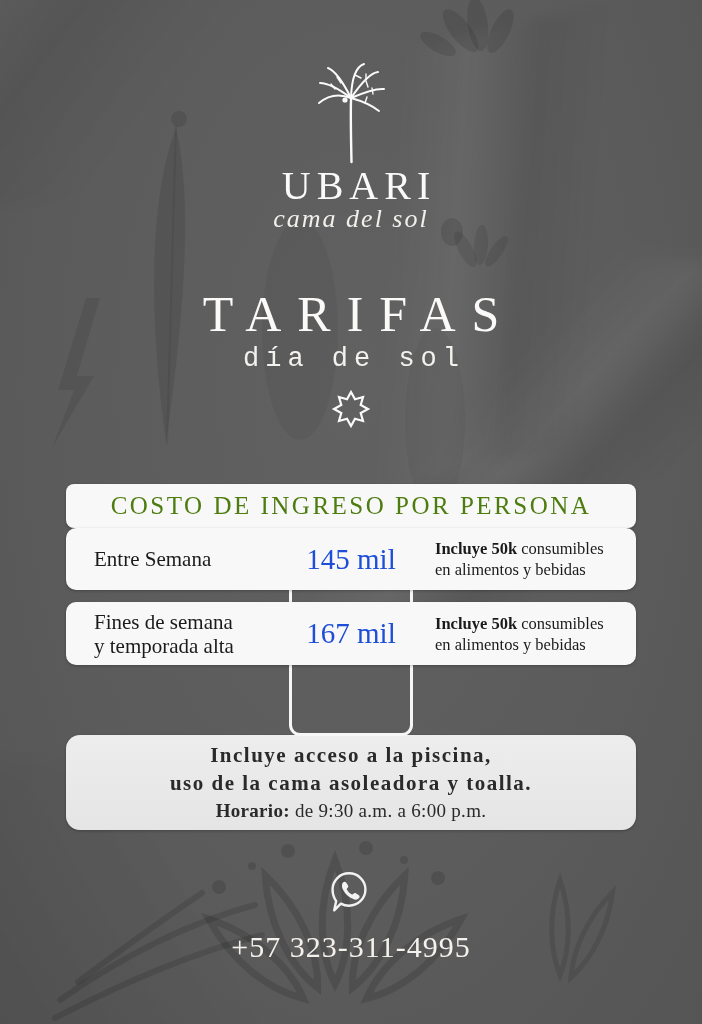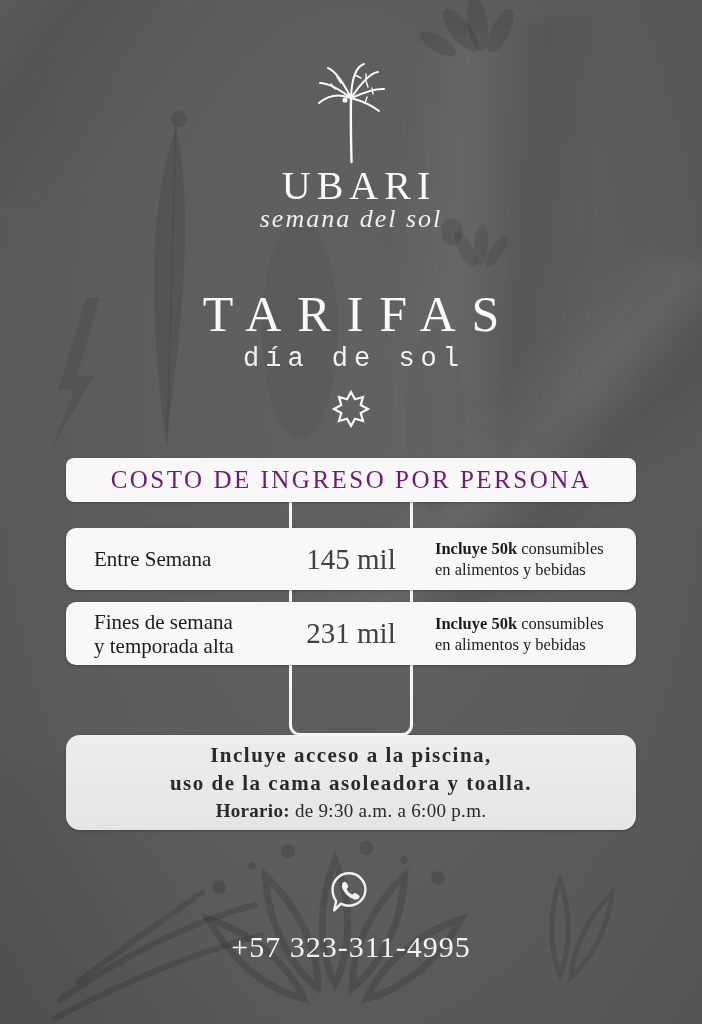--- a/index.html
+++ b/index.html
@@ -36,30 +36,30 @@
   .connector-tab {
     position:absolute; left:289px; top:698px; width:124px; height:38px;
     border-left:3px solid #f6f6f6; border-right:3px solid #f6f6f6; border-bottom:3px solid #f6f6f6;
     border-radius:0 0 11px 11px; z-index:2;
   }
 
   
   .card { position:absolute; left:66px; width:570px; background:#f8f8f8;
           border-radius:10px; z-index:3; color:#242424;
           box-shadow:0 1px 3px rgba(0,0,0,0.25); }
-  .header-bar { top:458px; height:44px; border-radius:8px;
+  .header-bar { top:484px; height:44px; border-radius:8px;
     display:flex; align-items:center; justify-content:center;
-    font-size:25px; letter-spacing:2.5px; color:#701a75; }
+    font-size:25px; letter-spacing:2.5px; color:#4d7c0f; }
   .row { height:62px; }
   .row-1 { top:528px; }
   .row-2 { top:602px; height:63px; }
   .row-label { position:absolute; left:28px; top:0; height:100%; display:flex;
     flex-direction:column; justify-content:center; font-size:21px; line-height:24px; color:#1b1b1b; }
   .row-price { position:absolute; left:224px; width:122px; top:0; height:100%;
-    display:flex; align-items:center; justify-content:center; font-size:29px; color:#404040; }
+    display:flex; align-items:center; justify-content:center; font-size:29px; color:#1d4ed8; }
   .row-note { position:absolute; left:369px; width:200px; top:0; height:100%;
     display:flex; flex-direction:column; justify-content:center;
     font-size:16.5px; line-height:21px; color:#1b1b1b; }
   .b { font-weight:bold; }
   .season-bar { top:673px; height:42px; border-radius:8px;
     display:flex; align-items:center; justify-content:center;
     font-size:17.5px; color:#1e1e1e; }
   .includes-card { top:735px; height:95px; border-radius:14px;
     background:linear-gradient(#ededed,#e5e5e5); z-index:1;
     display:flex; flex-direction:column; justify-content:center; align-items:center;
@@ -168,21 +168,21 @@
       <path d="M40 40 Q27 14 17 10" stroke-width="2"></path>
       <path d="M40 40 Q41 10 53 6" stroke-width="2"></path>
       <path d="M40 40 Q57 15 67 14" stroke-width="2"></path>
       <path d="M40 40 Q63 30 73 31" stroke-width="2"></path>
       <path d="M40 40 Q58 45 68 53" stroke-width="2"></path>
       <path d="M24 31 l-4 -5 M30 25 l-4 -6 M50 20 l-6 -3 M55 22 l0 -6 M57 29 l-2 -6 M62 36 l-1 -6 M54 45 l2 -6" stroke-width="1.4"></path>
     </g>
     <circle cx="34" cy="42" r="2.6" fill="#fafafa"></circle>
   </svg>
   <div class="brand-name">UBARI</div>
-  <div class="brand-tagline">semana del sol</div>
+  <div class="brand-tagline">cama del sol</div>
 
   <div class="page-title">TARIFAS</div>
   <div class="page-subtitle">día de sol</div>
   <svg class="sun" width="40" height="40" viewBox="0 0 40 40">
     <polygon points="20,3 24,10.3 32,8 29.7,16 37,20 29.7,24 32,32 24,29.7 20,37 16,29.7 8,32 10.3,24 3,20 10.3,16 8,8 16,10.3" fill="none" stroke="#fafafa" stroke-width="2.2" stroke-linejoin="miter"></polygon>
   </svg>
 
   <div class="card header-bar">COSTO DE INGRESO POR PERSONA</div>
 
   <div class="card row row-1">
@@ -195,21 +195,21 @@
       <div><span class="b">Incluye 50k</span> <span>consumibles</span></div>
       <div>en alimentos y bebidas</div>
     </div>
   </div>
 
   <div class="card row row-2">
     <div class="row-label">
       <span>Fines de semana</span>
         <span>y temporada alta</span>
     </div>
-    <div class="row-price">231 mil</div>
+    <div class="row-price">167 mil</div>
     <div class="row-note">
       <div><span class="b">Incluye 50k</span> <span>consumibles</span></div>
       <div>en alimentos y bebidas</div>
     </div>
   </div>
 
 
   <div class="card includes-card">
     <div class="includes-line">Incluye acceso a la piscina,</div>
     <div class="includes-line">uso de la cama asoleadora y toalla.</div>

